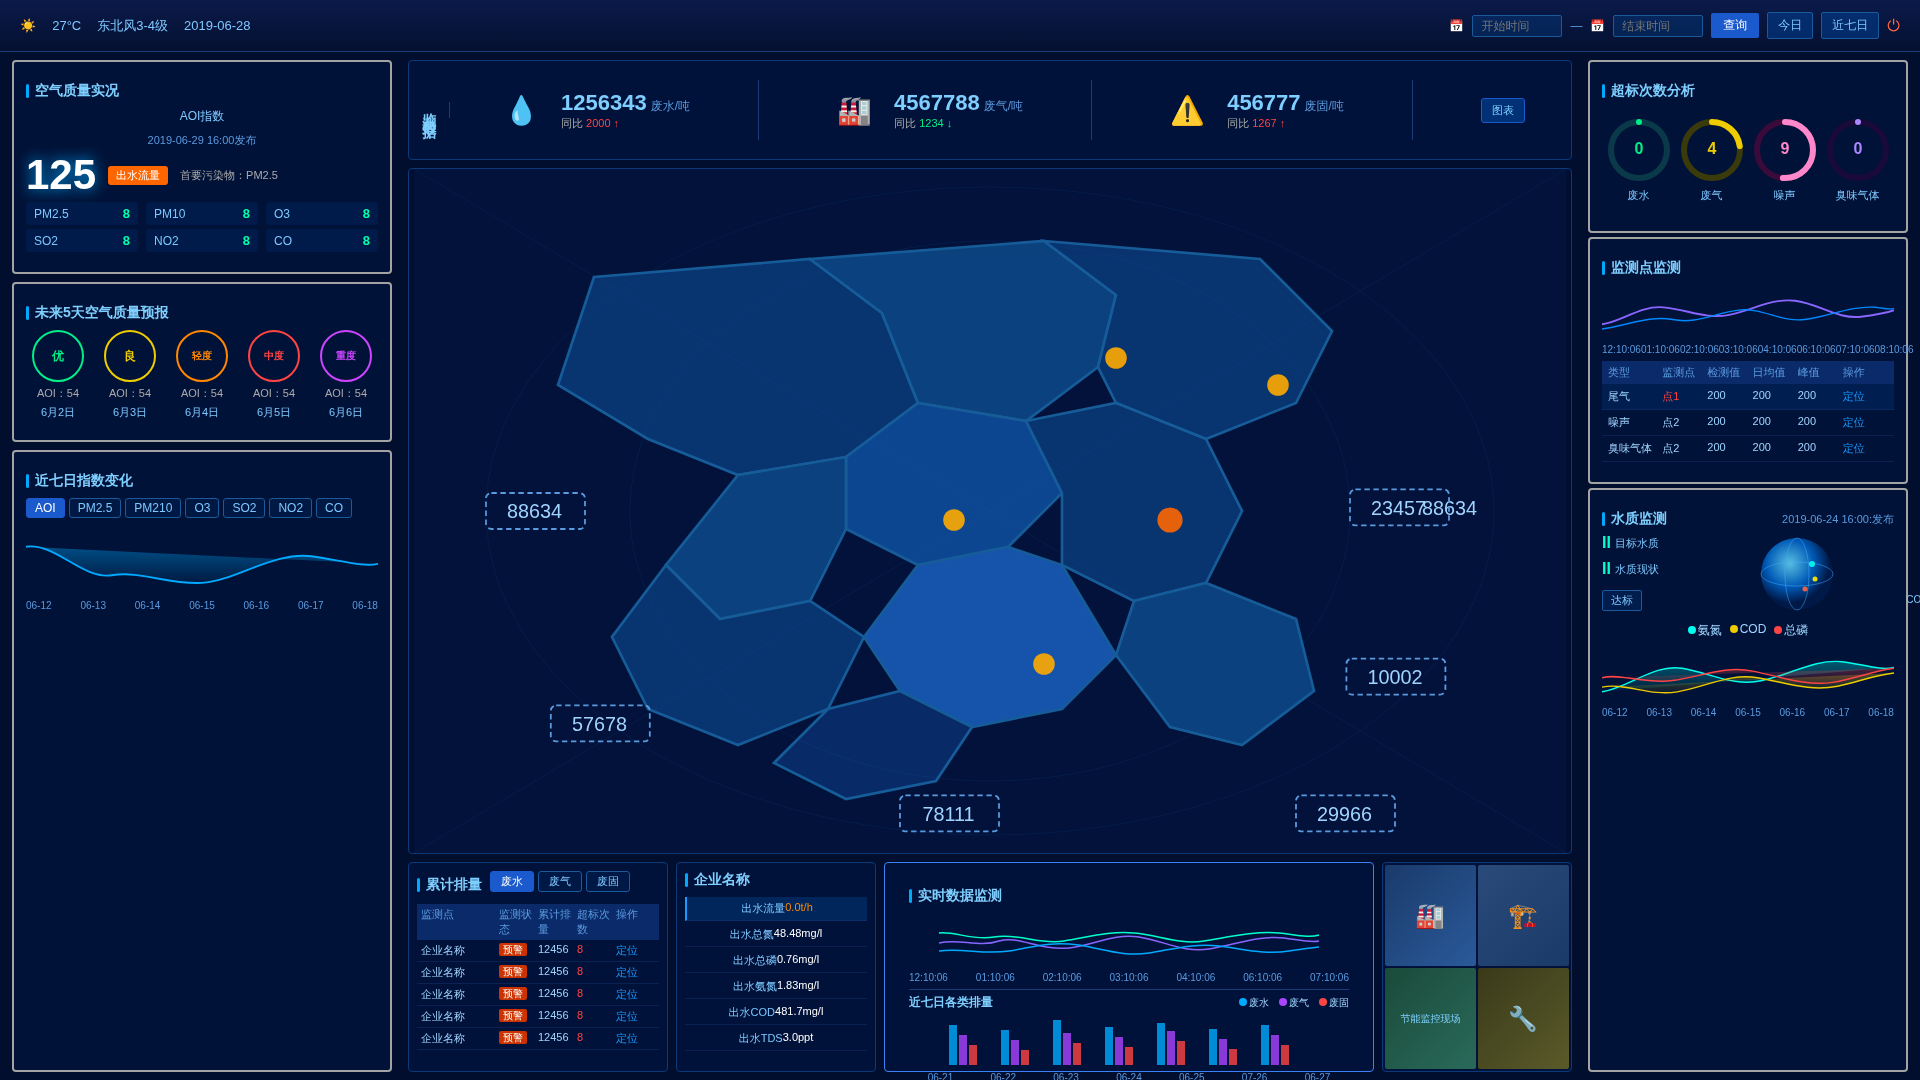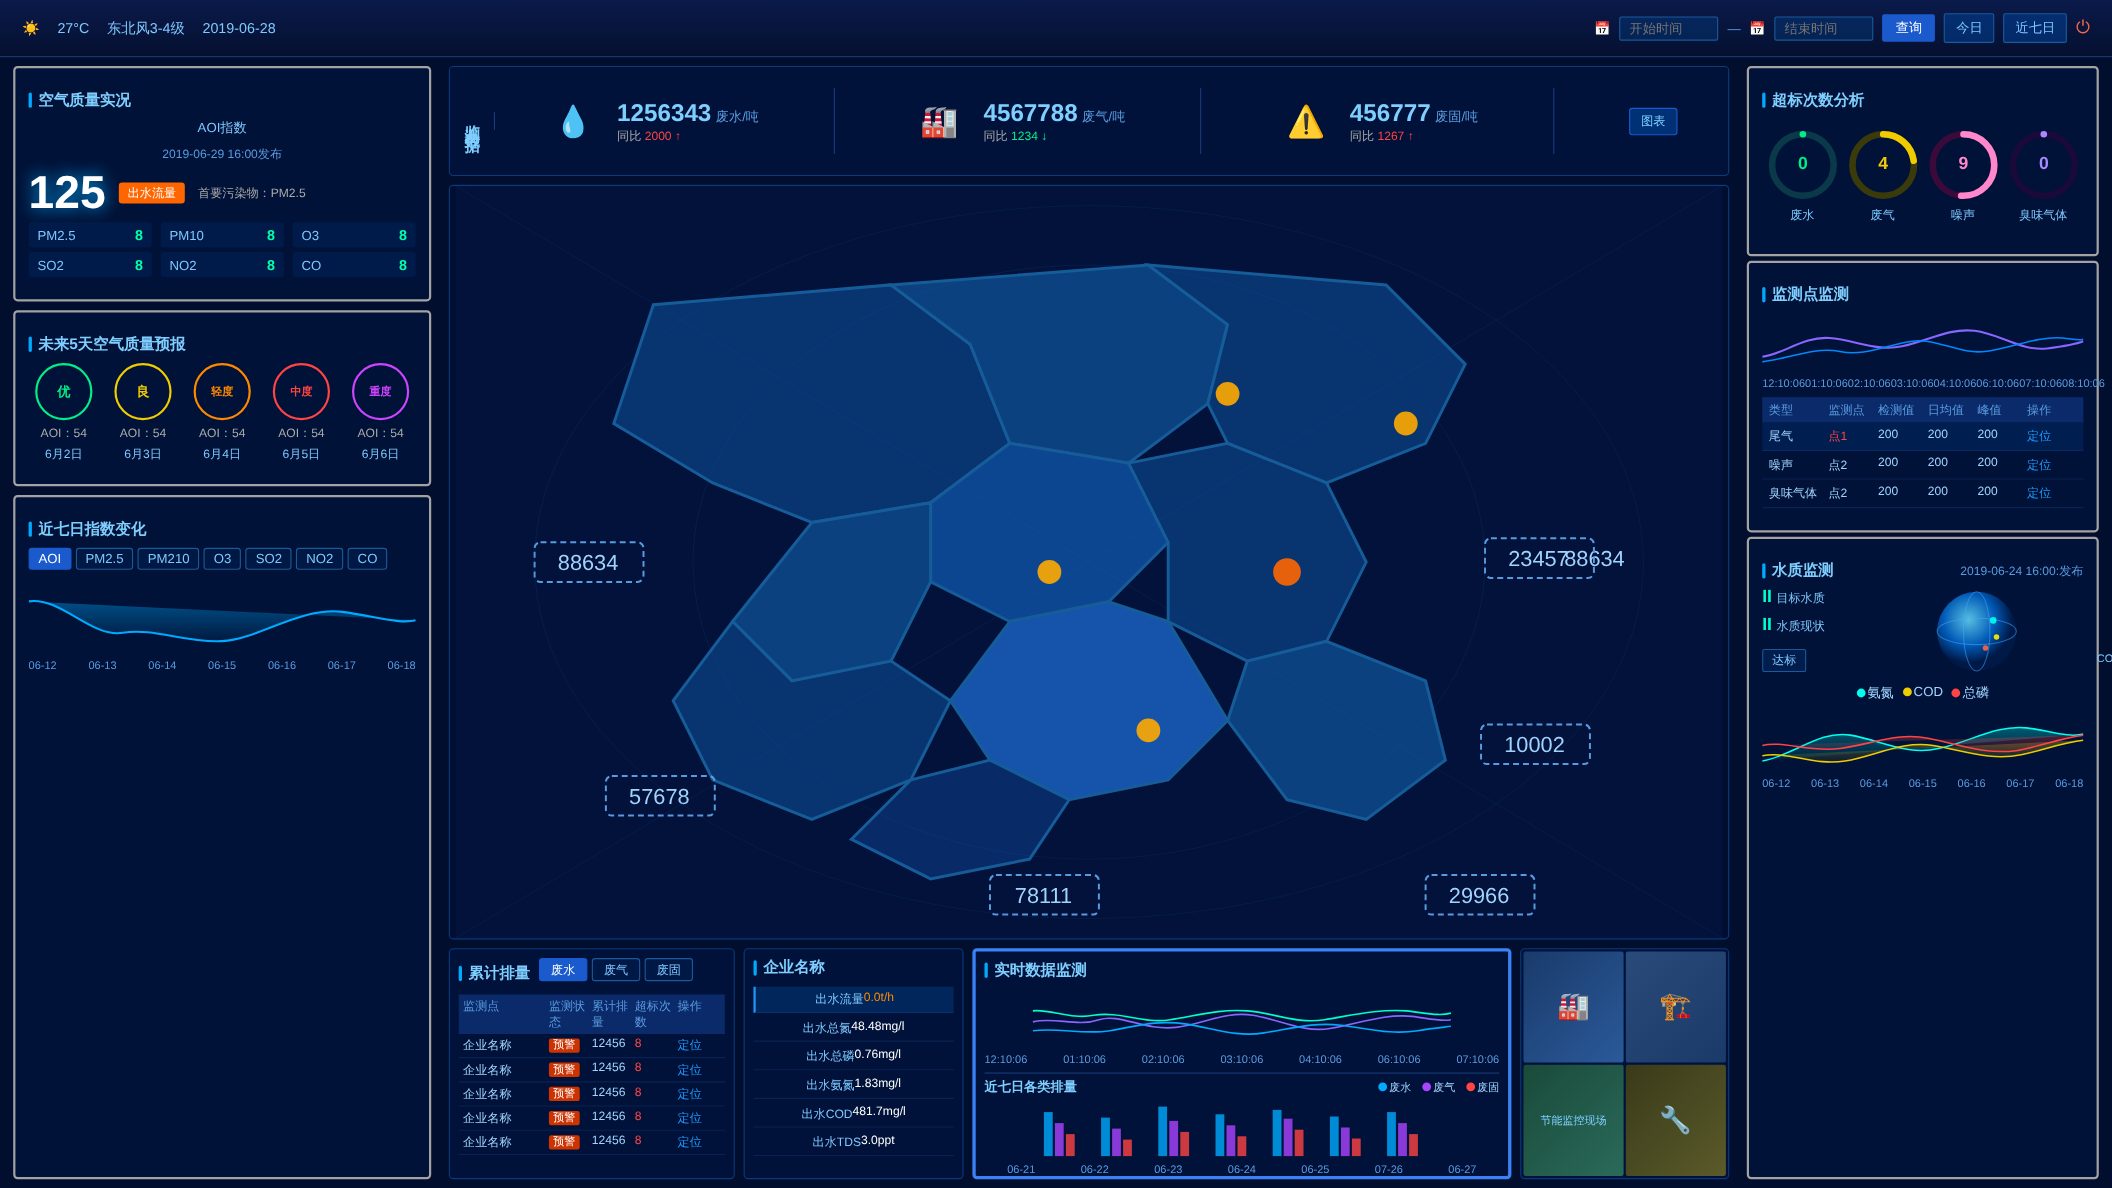--- a/index.html
+++ b/index.html
@@ -341,23 +341,23 @@
     .enterprise-panel {
       width: 200px;
       background: rgba(0,20,60,0.8);
       border: 1px solid #0a3a7a;
       border-radius: 4px;
       padding: 8px;
     }
     .realtime-panel {
       flex: 1;
       background: rgba(0,20,60,0.8);
-      border: 3px solid #3b82f6;
+      border: 1px solid #3b82f6;
       border-radius: 4px;
-      padding: 8px;
+      padding: 24px;
     }
     .photos-panel {
       width: 190px;
       background: rgba(0,20,60,0.8);
       border: 1px solid #0a3a7a;
       border-radius: 4px;
       overflow: hidden;
     }
 
     

